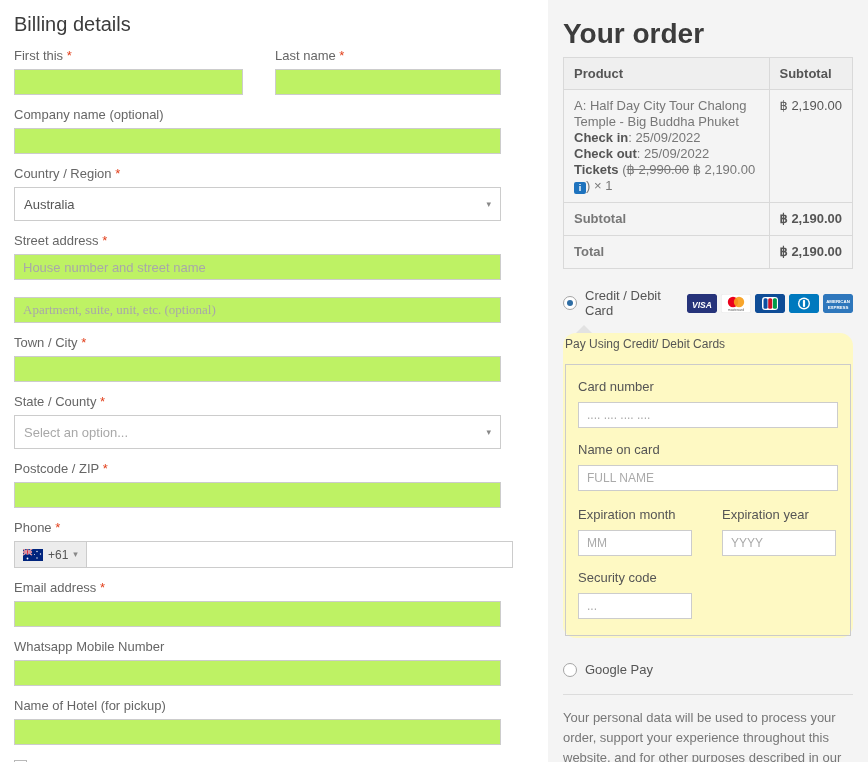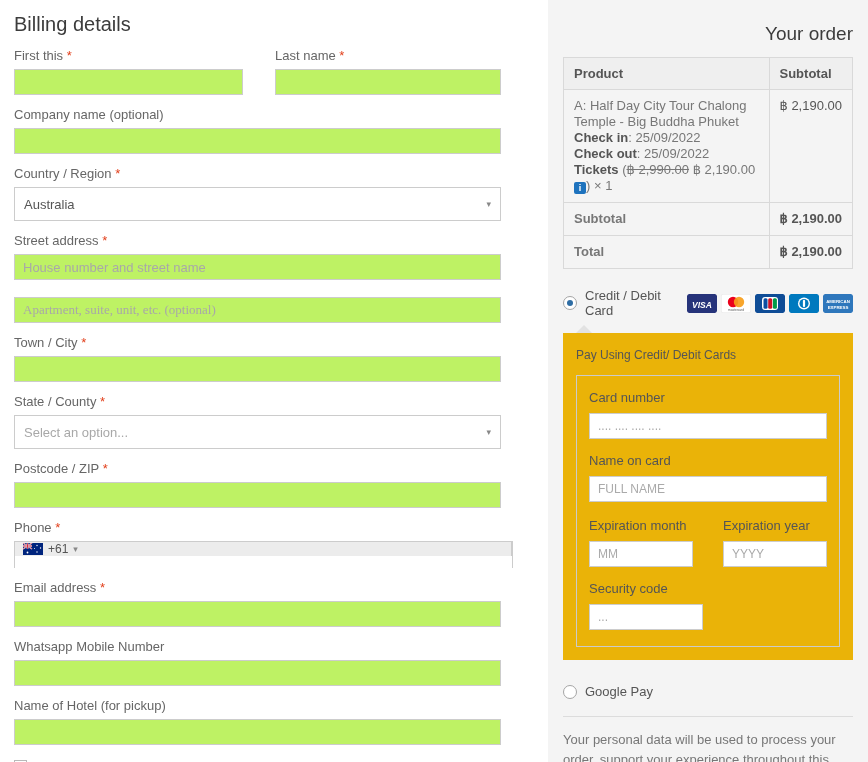--- a/index.html
+++ b/index.html
@@ -25,54 +25,54 @@
   .tinput + .tinput { margin-top:17px;font-family:Liberation Serif, serif; }
   .name-row { display:flex; justify-content:space-between; }
   .name-col1 { width:229px; } .name-col2 { width:226px; }
   .selectbox {
     height:26px; border:1px solid #ccc; background:#fff; cursor:pointer;
     display:flex; align-items:center; justify-content:space-between;
     padding:16px 9px; font-size:13px; color:#555;
   }
   .selectbox .val.ph { color:#a8a8a8; }
   .caret { color:#888; font-size:9px; line-height:9px; }
-  .phone-row { display:flex; width:499px; height:27px; border:1px solid #ccc; background:#fff;flex-direction:column; }
+  .phone-row { display:flex; width:499px; height:27px; border:1px solid #ccc; background:#fff; }
   .phone-prefix {
     display:flex; align-items:center; gap:5px; padding:0 8px;
     background:#ececec; border-right:1px solid #ccc; font-size:12px; color:#555; cursor:pointer;
   }
   .phone-num { border:none; flex:1; padding:0 8px; font-size:13px; outline:none; }
   .check-row { display:flex; align-items:center; gap:8px; font-size:13px; color:#666; margin-top:14px; }
   .cb { display:inline-block; width:13px; height:13px; border:1px solid #b9b9b9; background:#fff; cursor:pointer; flex:0 0 auto; }
 
   
   .order-panel {
     position:absolute; left:548px; top:0; width:320px; height:762px;
     background:#f4f4f4; padding:15px;
   }
-  .order-title { font-size:19px; font-weight:400; color:#3c3c3c; line-height:22px; margin:8px 0 12px;text-align:right; }
+  .order-title { font-size:28px; font-weight:700; color:#3c3c3c; line-height:22px; margin:8px 0 12px; }
   table.order-table { width:100%; border-collapse:collapse; font-size:13px; }
   .order-table th, .order-table td { border:1px solid #d9d9d9; padding:8px 10px; text-align:left; vertical-align:top; }
   .order-table th { color:#555; background:#efefef; font-weight:700; }
   .order-table td { color:#777; line-height:16px; }
   td.price, td.tot { color:#555; width:70px; white-space:nowrap; }
   .b { font-weight:700; color:#555; }
   .strike { text-decoration:line-through; }
   .info-icon {
     display:inline-block; width:12px; height:12px; background:#1e73be; color:#fff;
     border-radius:2px; font-size:9px; font-weight:700; text-align:center; line-height:12px;
     cursor:pointer; vertical-align:-1px;
   }
   .pay-option { display:flex; align-items:center; gap:8px; margin-top:19px; font-size:13px; color:#555; }
   .radio { width:14px; height:14px; border-radius:50%; border:1px solid #a5a5a5; background:#fff; position:relative; cursor:pointer; flex:0 0 auto; }
   .radio.sel::after { content:""; position:absolute; left:3px; top:3px; width:6px; height:6px; border-radius:50%; background:#2e6da4; }
   .card-icons { display:flex; gap:4px; margin-left:3px; }
   .card-icons svg { display:block; border-radius:2px; }
 
-  .pay-box { position:relative; margin-top:15px; background:#eab308; padding:13px; }
+  .pay-box { position:relative; margin-top:15px; background:#fef9c3; padding:2px;border-radius:13px; }
   .pay-box::before {
     content:""; position:absolute; top:-8px; left:13px;
     border-left:8px solid transparent; border-right:8px solid transparent; border-bottom:8px solid #e2e2e2;
   }
   .pay-box-title { font-size:12px; color:#555; margin:2px 0 13px; }
   .card-form { border:1px solid #cbcbcb; padding:12px; }
   .cfield { margin-bottom:14px; }
   .cfield:last-child { margin-bottom:4px; }
   .cfield label { display:block; font-size:13px; color:#555; margin:2px 0 8px; }
   .cinput { width:100%; height:26px; border:1px solid #ccc; background:#fff; padding:0 8px; font-size:12px; color:#444; font-family:inherit; outline:none; }

